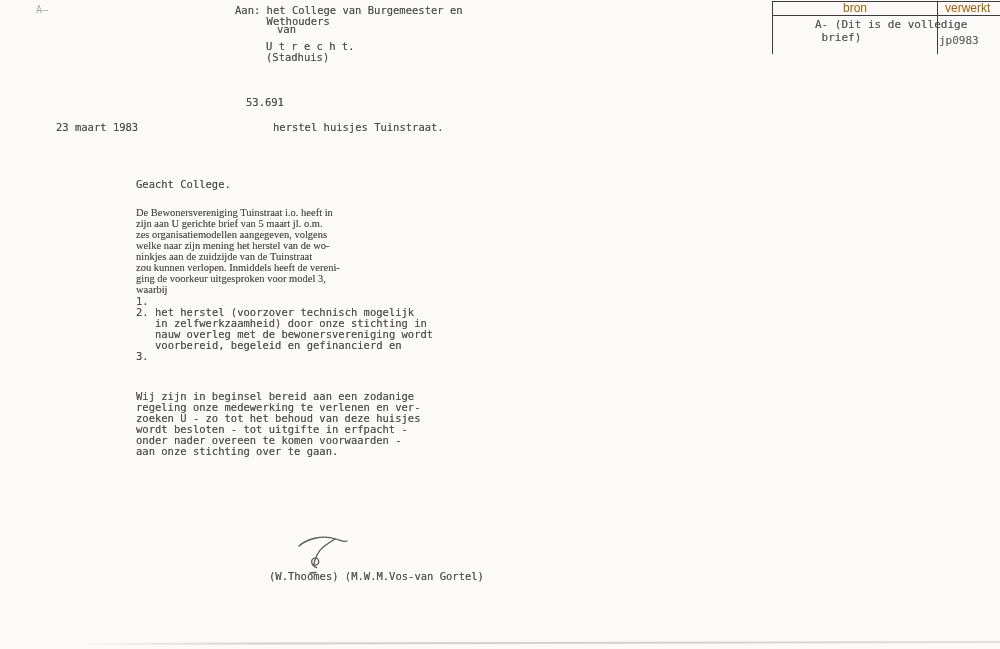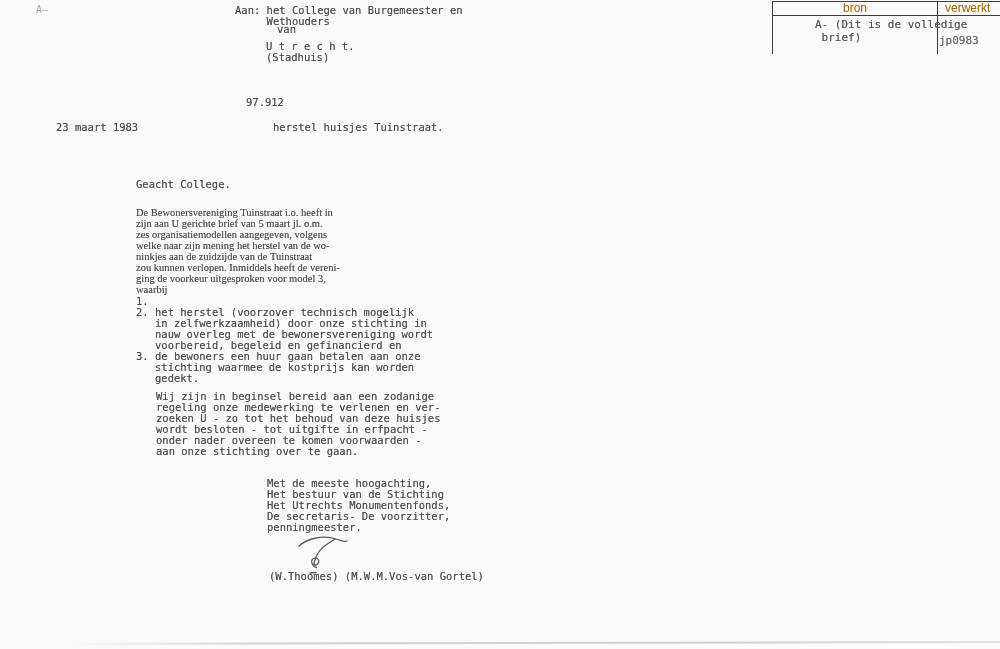--- a/index.html
+++ b/index.html
@@ -67,21 +67,21 @@
  brief)</pre>
     <pre class="mono index-value val-verwerkt">jp0983</pre>
   </div>
 
   <pre class="mono abs" style="left:235px;top:5px;">Aan: het College van Burgemeester en
      Wethouders</pre>
   <pre class="mono abs" style="left:266px;top:24px;margin-left:11px;">van</pre>
   <pre class="mono abs" style="left:266px;top:41px;">U t r e c h t.
 (Stadhuis)</pre>
 
-  <pre class="mono abs" style="left:246px;top:97px;">97.912</pre>
+  <pre class="mono abs" style="left:246px;top:97px;">53.691</pre>
 
   <pre class="mono abs" style="left:56px;top:122px;">23 maart 1983</pre>
   <pre class="mono abs" style="left:273px;top:122px;">herstel huisjes Tuinstraat.</pre>
 
   <pre class="mono abs" style="left:136px;top:179px;text-align:center;">Geacht College.</pre>
 
   <pre class="mono abs" style="left:136px;top:207px;font-family:Liberation Serif, serif;">De Bewonersvereniging Tuinstraat i.o. heeft in
 zijn aan U gerichte brief van 5 maart jl. o.m.
 zes organisatiemodellen aangegeven, volgens
 welke naar zijn mening het herstel van de wo-
@@ -96,38 +96,30 @@
     </div>
     <div class="list-item">
       <pre class="mono marker">2.</pre>
       <pre class="mono">het herstel (voorzover technisch mogelijk
 in zelfwerkzaamheid) door onze stichting in
 nauw overleg met de bewonersvereniging wordt
 voorbereid, begeleid en gefinancierd en</pre>
     </div>
     <div class="list-item">
       <pre class="mono marker">3.</pre>
-      <pre class="mono">de bewoners een huur gaan betalen aan onze
-stichting waarmee de kostprijs kan worden
-gedekt.</pre>
     </div>
   </div>
 
-  <pre class="mono abs" style="left:136px;top:391px;margin-left:20px;">Wij zijn in beginsel bereid aan een zodanige
+  <pre class="mono abs" style="left:136px;top:391px;">Wij zijn in beginsel bereid aan een zodanige
 regeling onze medewerking te verlenen en ver-
 zoeken U - zo tot het behoud van deze huisjes
 wordt besloten - tot uitgifte in erfpacht -
 onder nader overeen te komen voorwaarden -
 aan onze stichting over te gaan.</pre>
 
-  <pre class="mono abs" style="left:267px;top:478px;">Met de meeste hoogachting,
-Het bestuur van de Stichting
-Het Utrechts Monumentenfonds,
-De secretaris- De voorzitter,
-penningmeester.</pre>
 
   <svg class="abs" style="left:292px;top:531px;" width="62" height="45" viewBox="0 0 62 45">
     <path class="sig" d="M7 15 C 16 7, 31 4, 44 8 C 49 9.5, 52 11.5, 55 10"></path>
     <path class="sig" d="M43 8 C 35 13, 28 17, 25 24 C 23 29, 20 35, 24 34 C 28.5 32.5, 27 25, 21.5 27.5 C 18 29.5, 20 35.5, 24.5 36.5"></path>
     <path class="sig" d="M18 42 L 24 41.5"></path>
   </svg>
 
   <pre class="mono abs" style="left:269px;top:571px;">(W.Thoomes) (M.W.M.Vos-van Gortel)</pre>
 
   <div class="abs scan-edge"></div>

